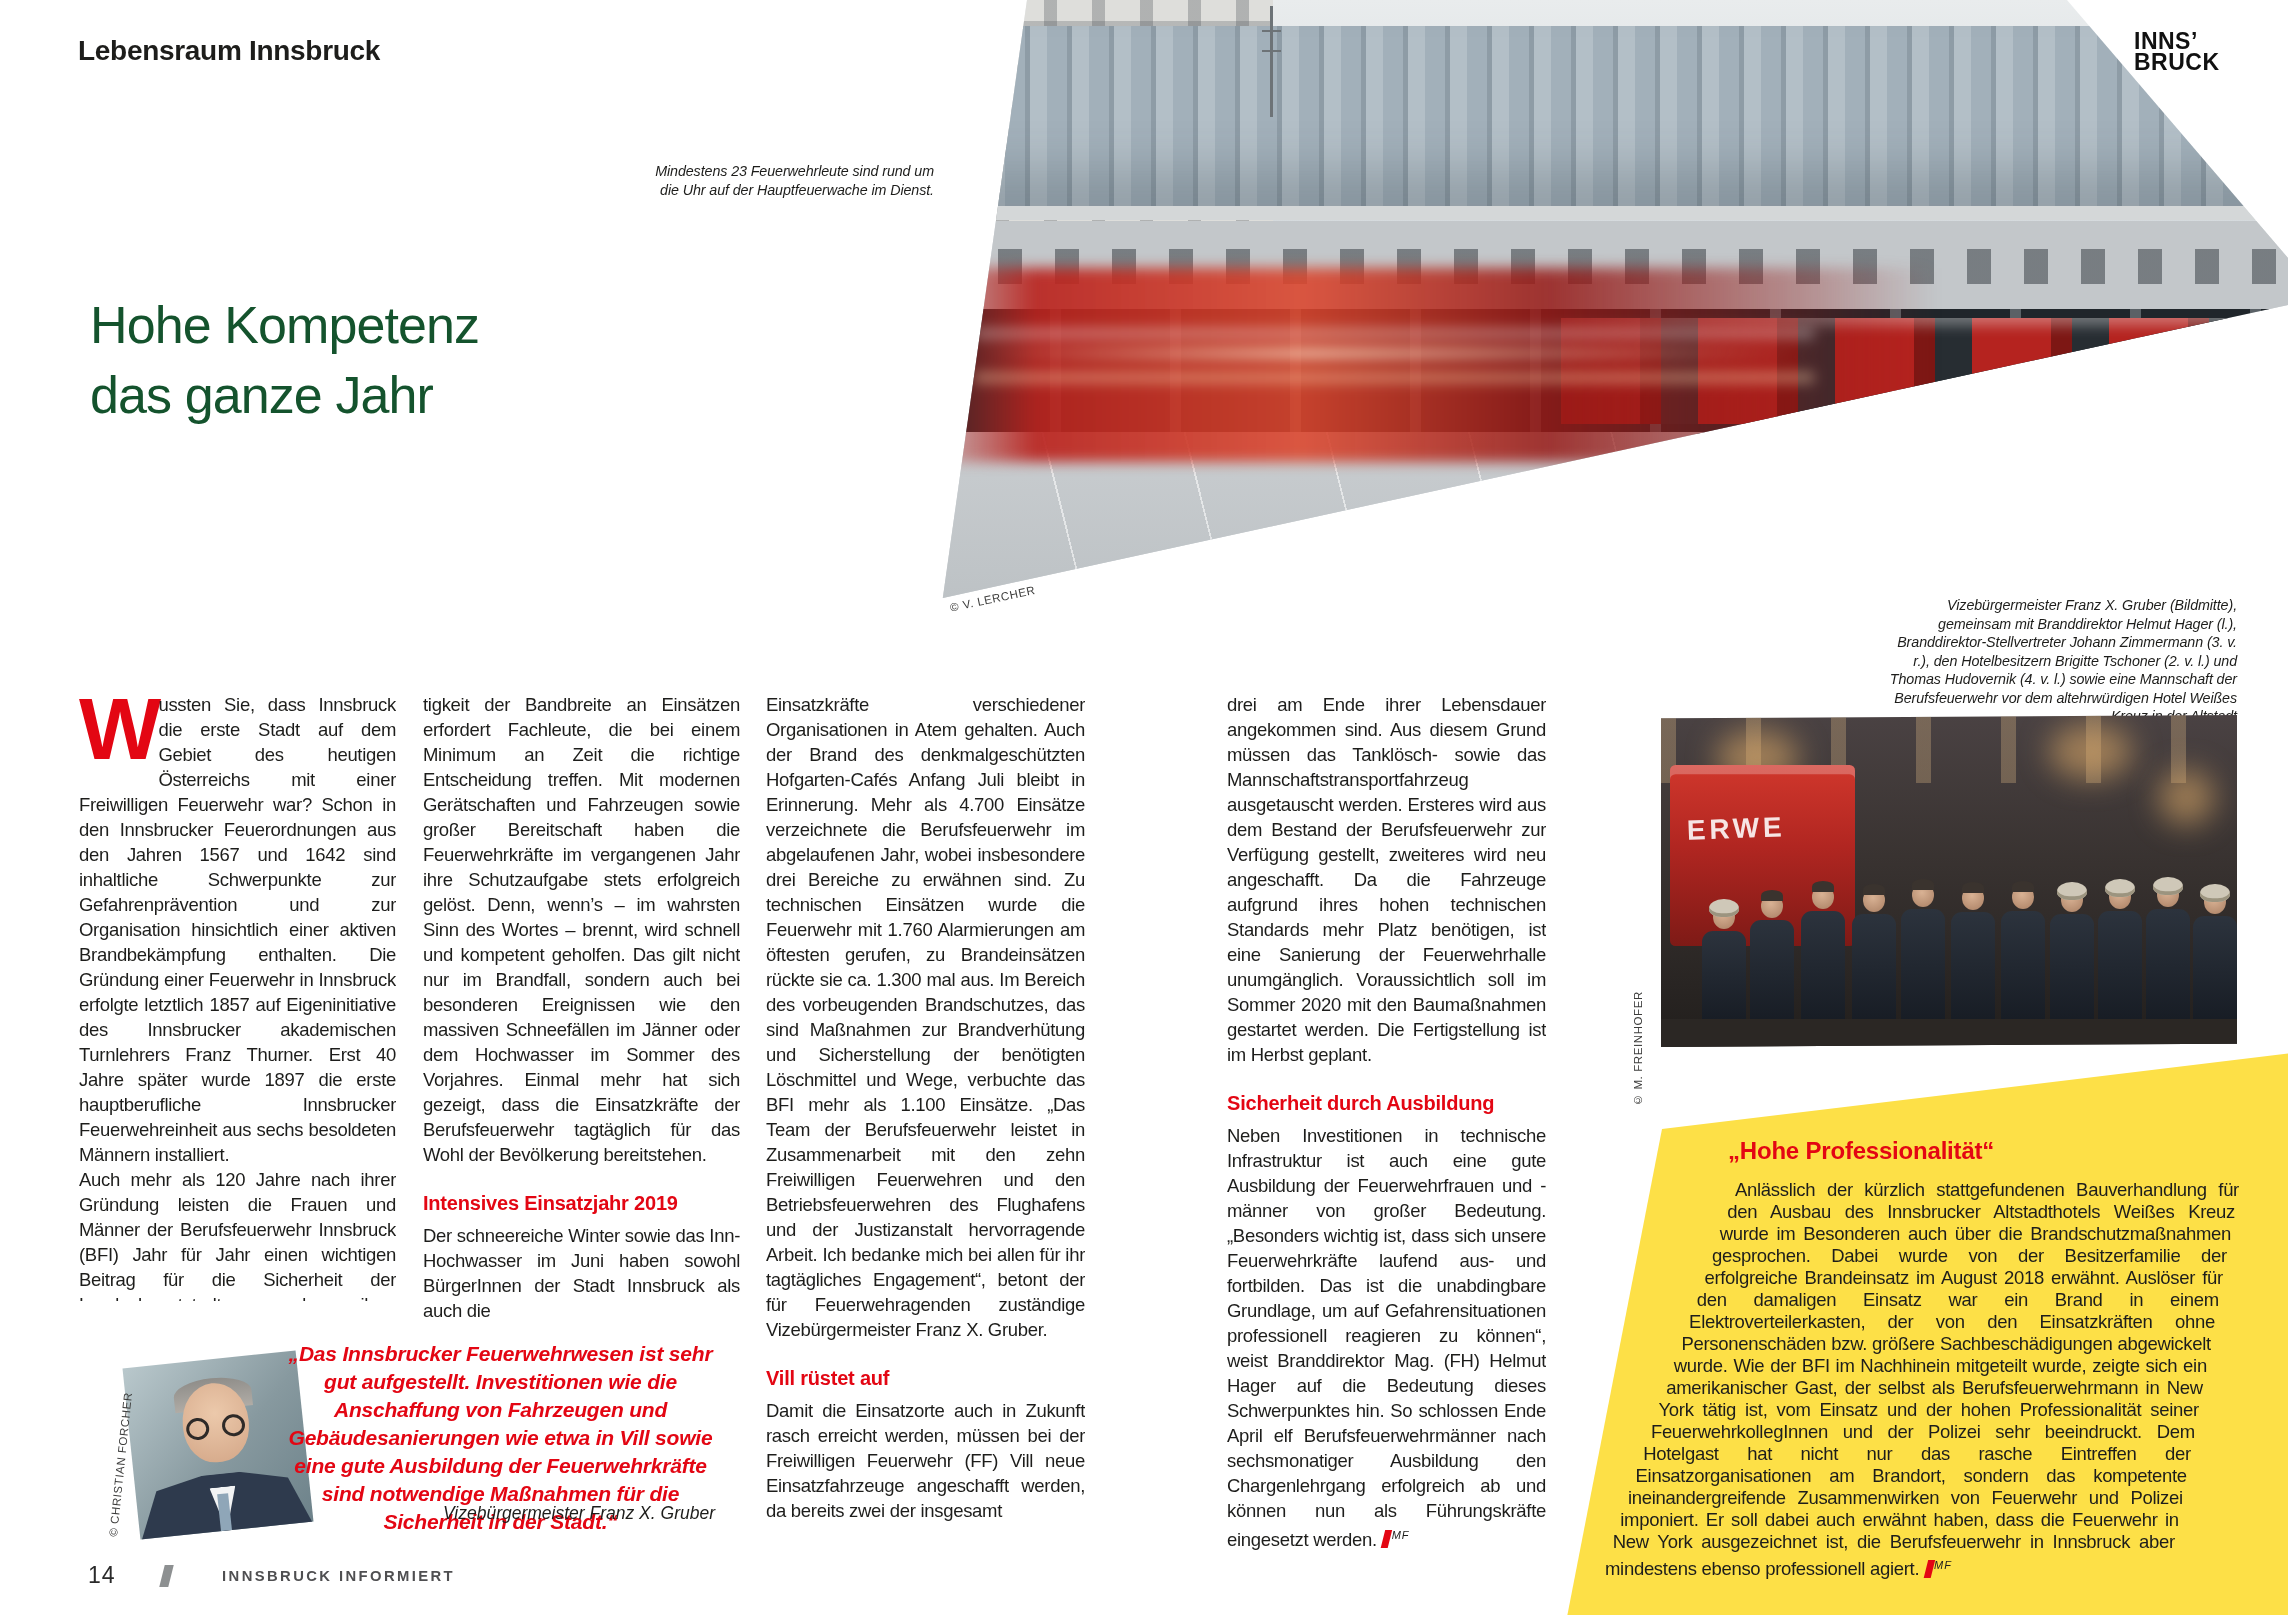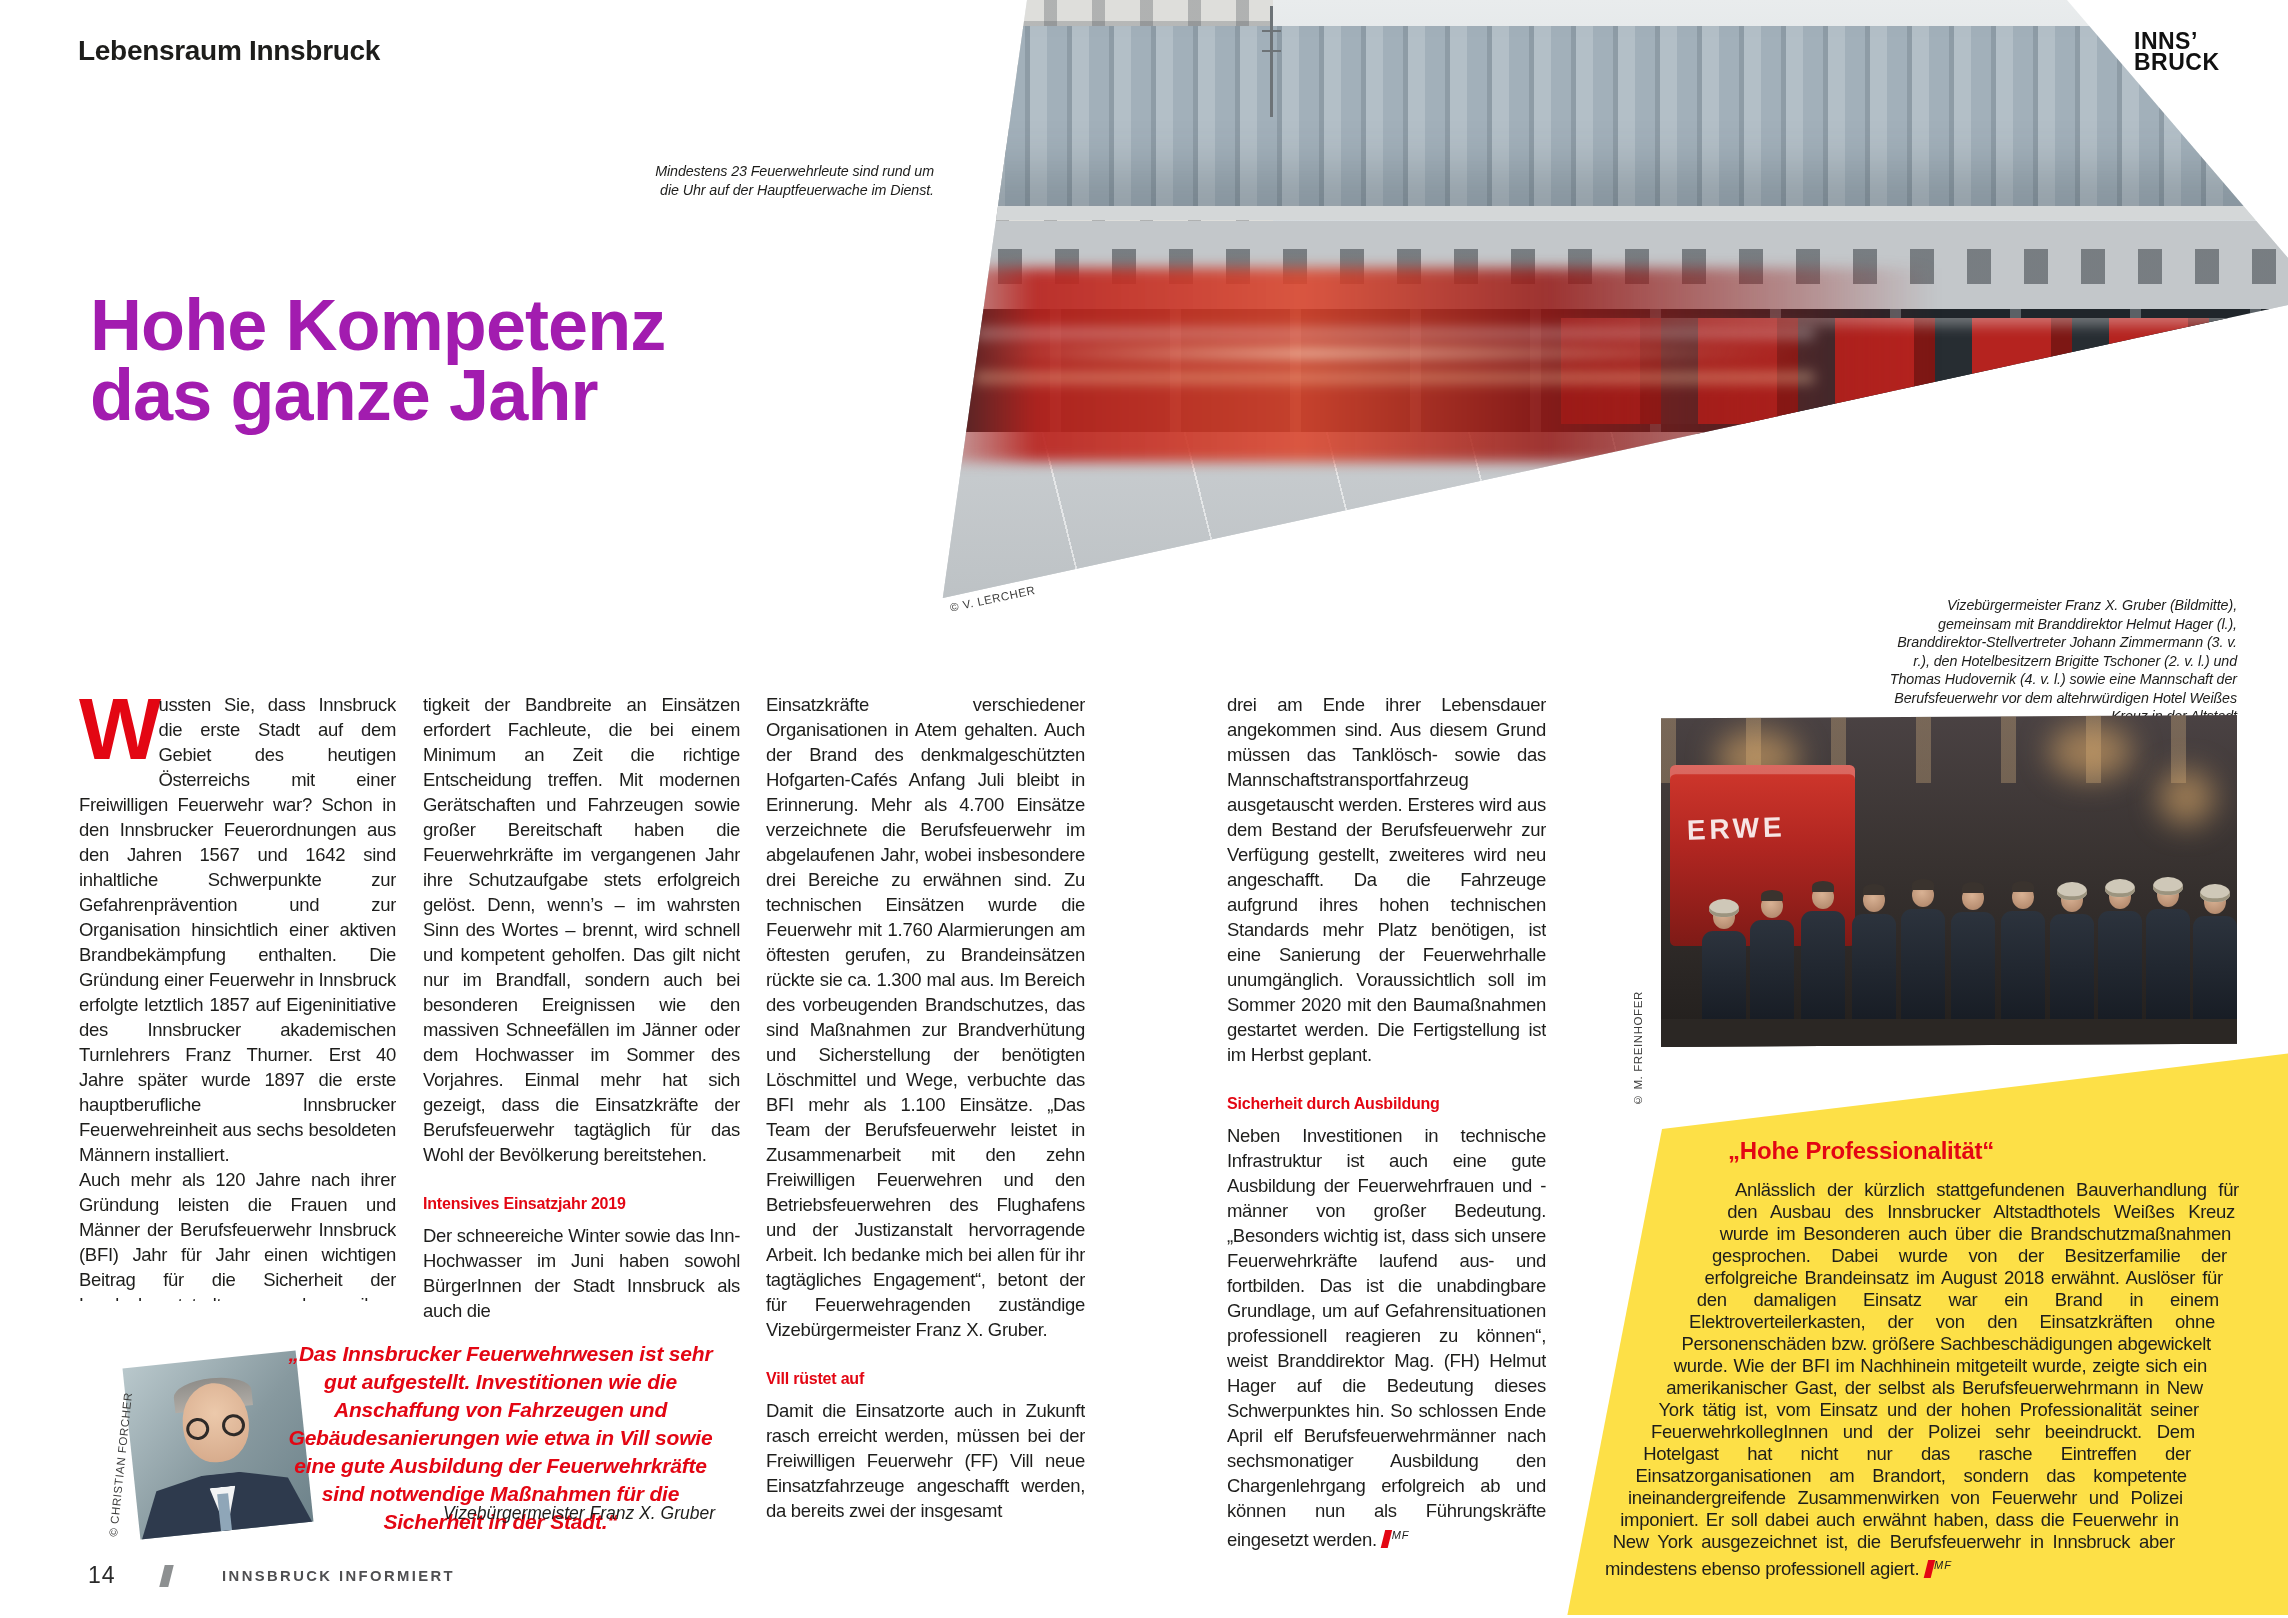--- a/index.html
+++ b/index.html
@@ -6,40 +6,40 @@
   #page{position:relative;width:2289px;height:1619px;background:#fff;overflow:hidden;
         font-family:"Liberation Sans","DejaVu Sans",sans-serif;color:#1d1d1b;}
   .abs{position:absolute;}
 
   
   .section-label{left:78px;top:35px;font-size:28px;font-weight:700;letter-spacing:-0.3px;}
   .logo{left:2134px;top:31px;font-weight:700;font-size:23px;line-height:21px;letter-spacing:0.5px;color:#111;}
   .logo div{white-space:nowrap;}
 
   
-  .main-title{left:90px;top:290px;color:#a21caf;font-size:72px;line-height:70px;font-weight:700;letter-spacing:-0.9px;}
+  .main-title{left:90px;top:290px;color:#14532d;font-size:52px;line-height:70px;font-weight:400;letter-spacing:-0.9px;}
   .lead{left:185px;top:504px;width:692px;font-size:26px;line-height:34px;letter-spacing:-0.2px;color:#222;}
 
   
   .cap{font-style:italic;font-size:14.3px;line-height:18.5px;letter-spacing:-0.1px;color:#1d1d1b;}
   .cap-main{left:646px;top:162px;width:288px;text-align:right;}
   .cap-group{left:1883px;top:596px;width:354px;text-align:right;}
   .credit{font-size:11.5px;letter-spacing:0.6px;color:#3c3c3b;white-space:nowrap;}
   .credit-main{left:949px;top:602px;transform:rotate(-12deg);transform-origin:left top;}
   .credit-group{left:1632px;top:949px;height:157px;writing-mode:vertical-rl;transform:rotate(180deg);}
   .credit-portrait{left:107px;top:1536px;transform:rotate(-84deg);transform-origin:left top;}
 
   
   .bodytext{font-size:18.5px;line-height:25px;letter-spacing:-0.3px;text-align:justify;}
   .bodytext p{margin:0;}
   #col1{left:79px;top:692px;width:317px;height:609px;overflow:hidden;}
   #col2{left:423px;top:692px;width:317px;height:628px;overflow:hidden;}
   #col3{left:766px;top:692px;width:319px;height:886px;overflow:hidden;}
   #col4{left:1227px;top:692px;width:319px;height:868px;overflow:hidden;}
-  .subhead{color:#e30613;font-size:16px;font-weight:700;margin:24px 0 6.5px;letter-spacing:-0.2px;text-align:left;}
+  .subhead{color:#e30613;font-size:20px;font-weight:700;margin:24px 0 6.5px;letter-spacing:-0.2px;text-align:left;}
   .dropcap{float:left;color:#e30613;font-size:87px;line-height:70px;height:76px;width:72px;font-weight:700;margin:1.8px 7.4px 0 0;}
   .mark{white-space:nowrap;}
   .slash{display:inline-block;width:6.5px;height:17.5px;background:#e30613;transform:skewX(-14deg);
          margin:0 1.8px 0 6.5px;vertical-align:-2.8px;}
   .slash.gray{background:#8d9091;width:9.2px;height:22px;vertical-align:-4.6px;}
   .mf{font-size:11px;letter-spacing:0.9px;vertical-align:6.5px;font-weight:400;font-style:italic;}
 
   
   .photo-main{left:941px;top:0;width:1347px;height:600px;
       clip-path:polygon(86px 0,1126px 0,1347px 258px,1347px 305px,1.8px 598px);

